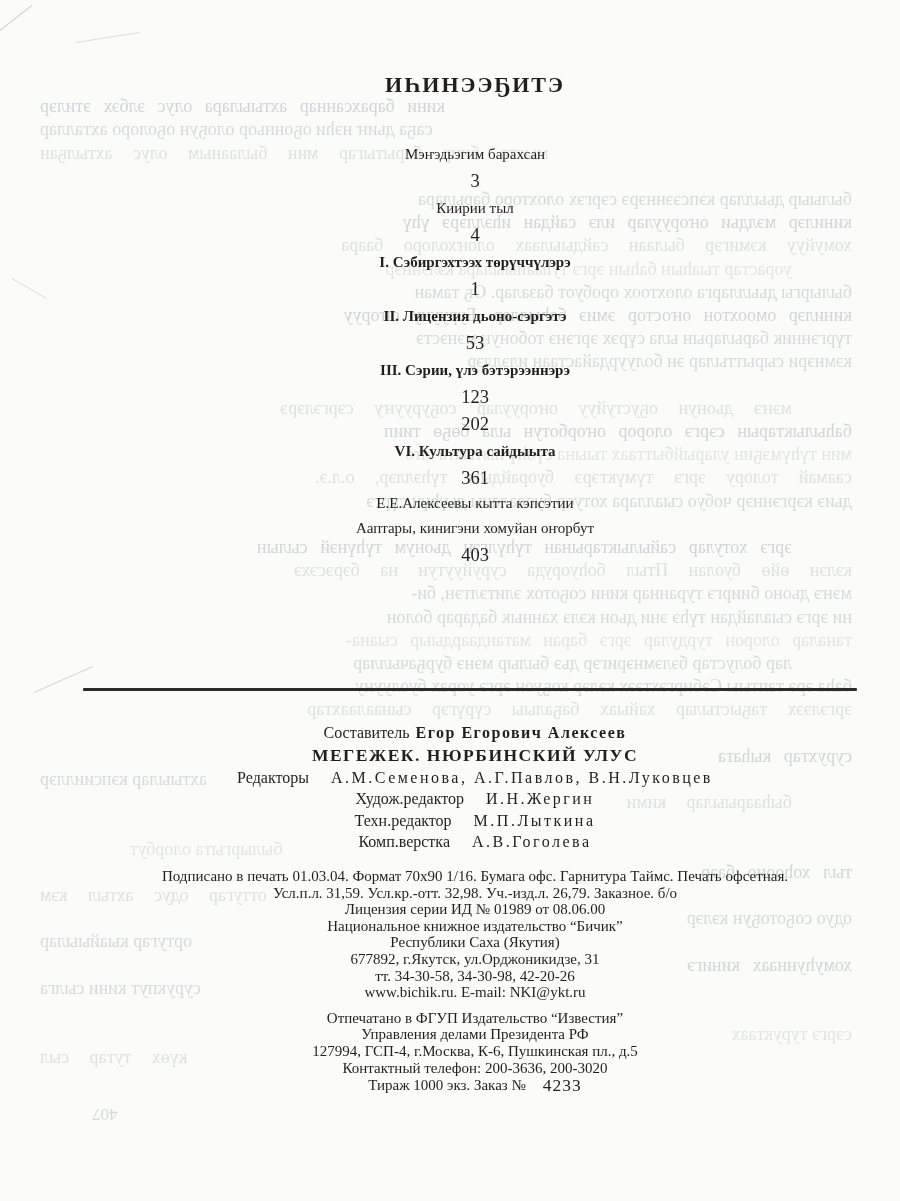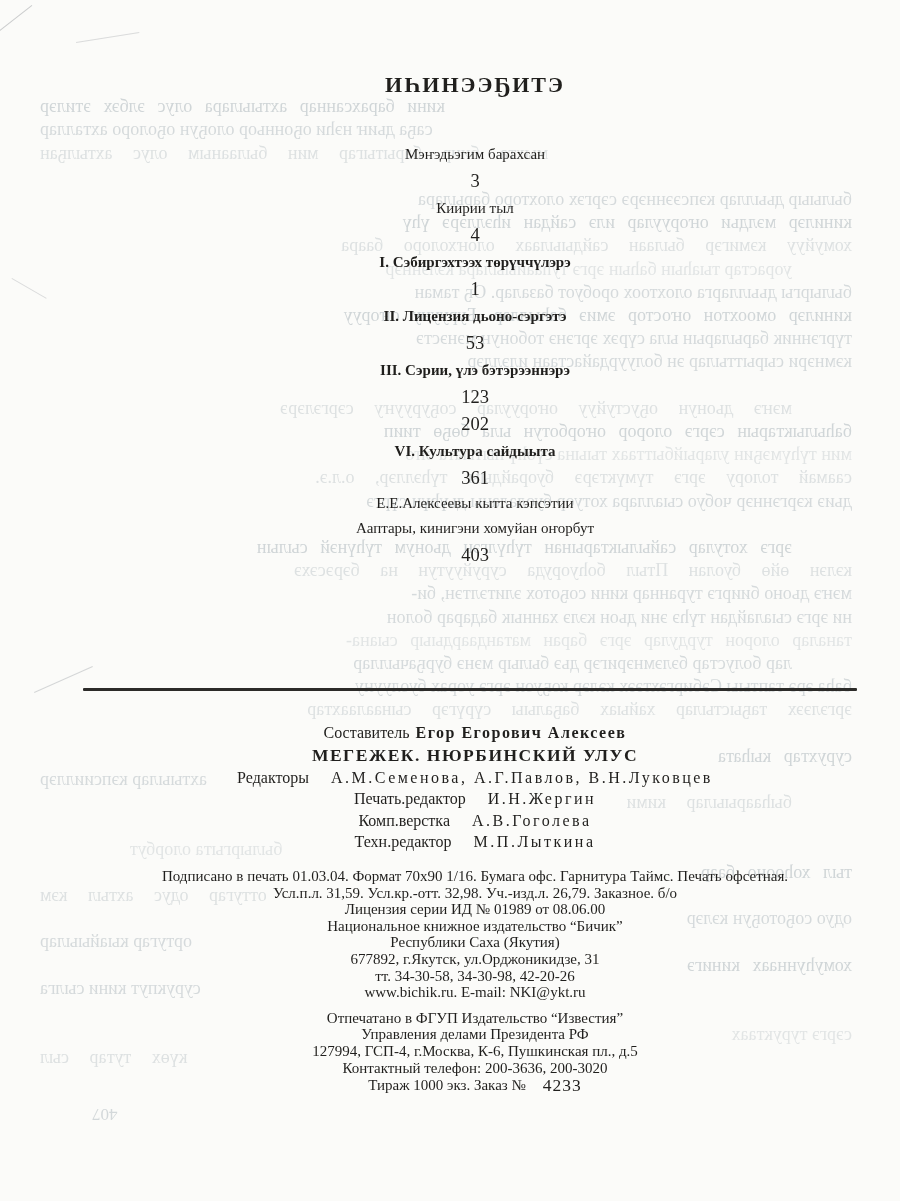--- a/index.html
+++ b/index.html
@@ -166,27 +166,27 @@
 
     <div class="credits">
       <div>
         <span>Составитель</span><span class="name">Егор Егорович Алексеев</span>
       </div>
       <div class="book-title">МЕГЕЖЕК. НЮРБИНСКИЙ УЛУС</div>
       <div>
         <span>Редакторы</span><span class="spaced">А.М.Семенова, А.Г.Павлов, В.Н.Луковцев</span>
       </div>
       <div>
-        <span>Печать.редактор</span><span class="spaced">И.Н.Жергин</span>
+        <span>Худож.редактор</span><span class="spaced">И.Н.Жергин</span>
+      </div>
+      <div>
+        <span>Техн.редактор</span><span class="spaced">М.П.Лыткина</span>
       </div>
       <div>
         <span>Комп.верстка</span><span class="spaced">А.В.Гоголева</span>
-      </div>
-      <div>
-        <span>Техн.редактор</span><span class="spaced">М.П.Лыткина</span>
       </div>
     </div>
 
     <div class="imprint">
       <div class="imprint-line">Подписано в печать 01.03.04. Формат 70х90 1/16. Бумага офс. Гарнитура Таймс. Печать офсетная.</div>
       <div class="imprint-line">Усл.п.л. 31,59. Усл.кр.-отт. 32,98. Уч.-изд.л. 26,79. Заказное. б/о</div>
       <div class="imprint-line">Лицензия серии ИД № 01989 от 08.06.00</div>
       <div class="imprint-line">Национальное книжное издательство “Бичик”</div>
       <div class="imprint-line">Республики Саха (Якутия)</div>
       <div class="imprint-line">677892, г.Якутск, ул.Орджоникидзе, 31</div>

